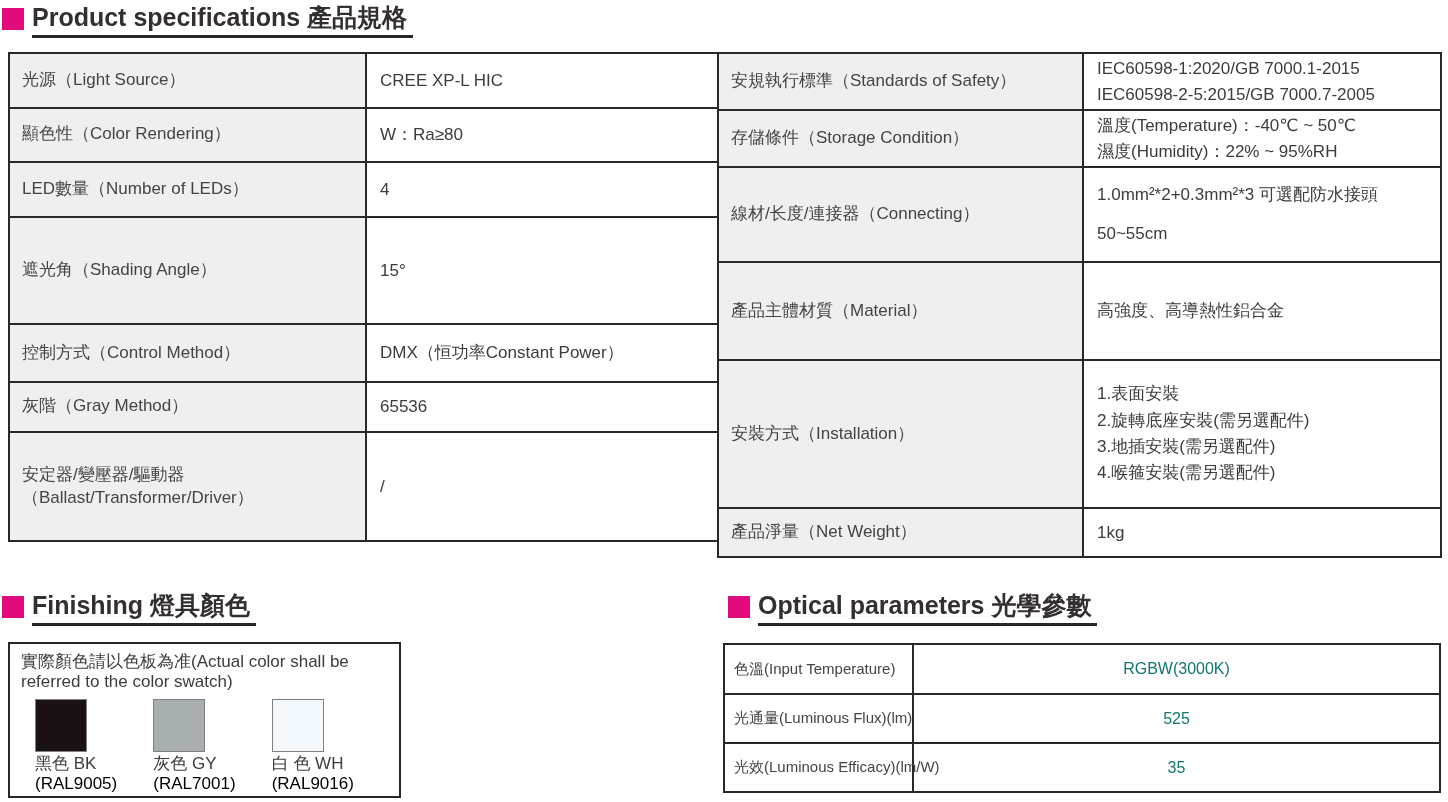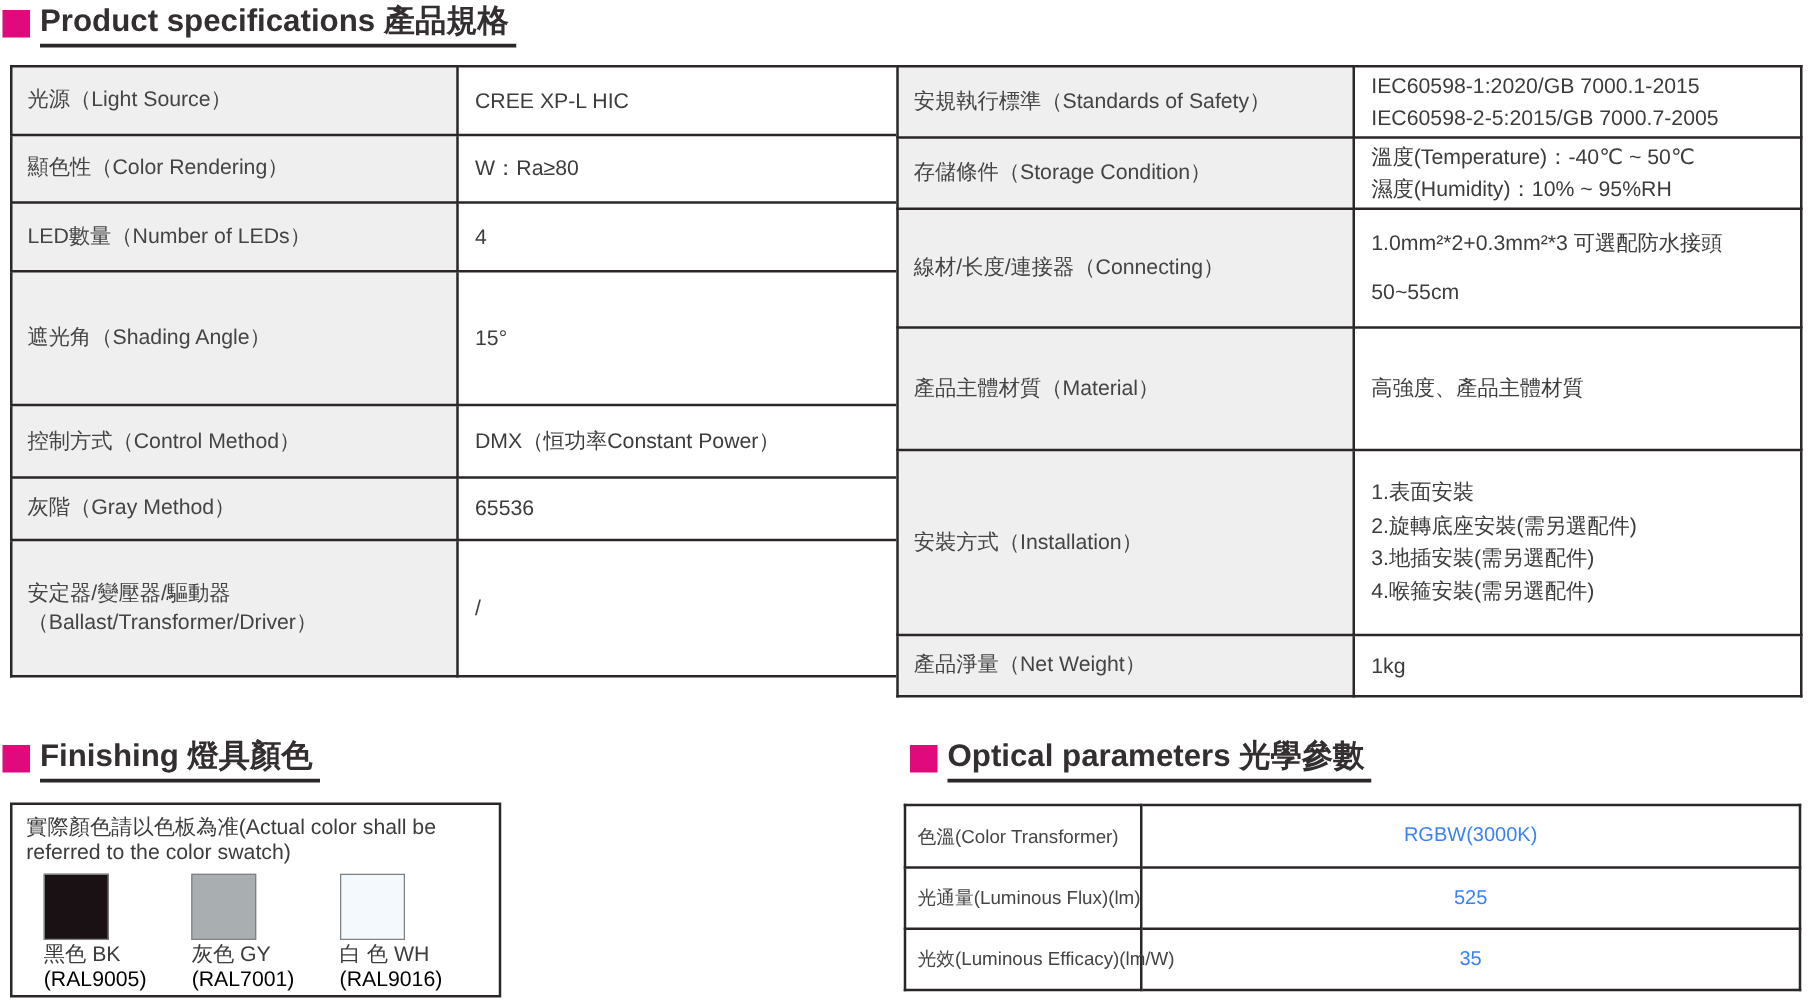--- a/index.html
+++ b/index.html
@@ -111,21 +111,21 @@
     vertical-align:middle;
   }
   .optical-table td.olbl {
     width:189px; background:#ffffff;
     font-size:15px; color:#454445;
     padding:2px 2px 2px 9px;
     white-space:nowrap;
   }
   .optical-table td.oval {
     background:#ffffff; text-align:center;
-    font-size:16px; color:#3b82f6;
+    font-size:16px; color:#0f766e;
   }
   tr.or0{height:50px;} tr.or1{height:49px;} tr.or2{height:49px;}
 </style>
 </head>
 <body>
 
 <div class="page">
 
   <div class="sec-title" id="title-product">
     <div class="bullet" style="background-color: rgb(224, 10, 124);"></div>
@@ -177,30 +177,30 @@
         </colgroup>
       <tbody>
           <tr class="rr0">
         <td class="lbl">安規執行標準（Standards of Safety）</td>
         <td class="val">IEC60598-1:2020/GB 7000.1-2015
 IEC60598-2-5:2015/GB 7000.7-2005</td>
       </tr>
       <tr class="rr1">
         <td class="lbl">存儲條件（Storage Condition）</td>
         <td class="val">溫度(Temperature)：-40℃ ~ 50℃
-濕度(Humidity)：10% ~ 95%RH</td>
+濕度(Humidity)：22% ~ 95%RH</td>
       </tr>
       <tr class="rr2">
         <td class="lbl">線材/长度/連接器（Connecting）</td>
         <td class="val lh-loose">1.0mm²*2+0.3mm²*3 可選配防水接頭
 50~55cm</td>
       </tr>
       <tr class="rr3">
         <td class="lbl">產品主體材質（Material）</td>
-        <td class="val">高強度、產品主體材質</td>
+        <td class="val">高強度、高導熱性鋁合金</td>
       </tr>
       <tr class="rr4">
         <td class="lbl">安裝方式（Installation）</td>
         <td class="val lh-list">1.表面安裝
 2.旋轉底座安裝(需另選配件)
 3.地插安裝(需另選配件)
 4.喉箍安裝(需另選配件)</td>
       </tr>
       <tr class="rr5">
         <td class="lbl">產品淨量（Net Weight）</td>
@@ -237,21 +237,21 @@
   </div>
 
   <div class="sec-title" id="title-optical">
     <div class="bullet" style="background-color: rgb(224, 10, 124);"></div>
     <span class="t-text">Optical parameters 光學參數</span>
   </div>
 
   <table class="optical-table">
     <tbody>
         <tr class="or0">
-      <td class="olbl">色溫(Color Transformer)</td>
+      <td class="olbl">色溫(Input Temperature)</td>
       <td class="oval">RGBW(3000K)</td>
     </tr>
     <tr class="or1">
       <td class="olbl">光通量(Luminous Flux)(lm)</td>
       <td class="oval">525</td>
     </tr>
     <tr class="or2">
       <td class="olbl">光效(Luminous Efficacy)(lm/W)</td>
       <td class="oval">35</td>
     </tr>

